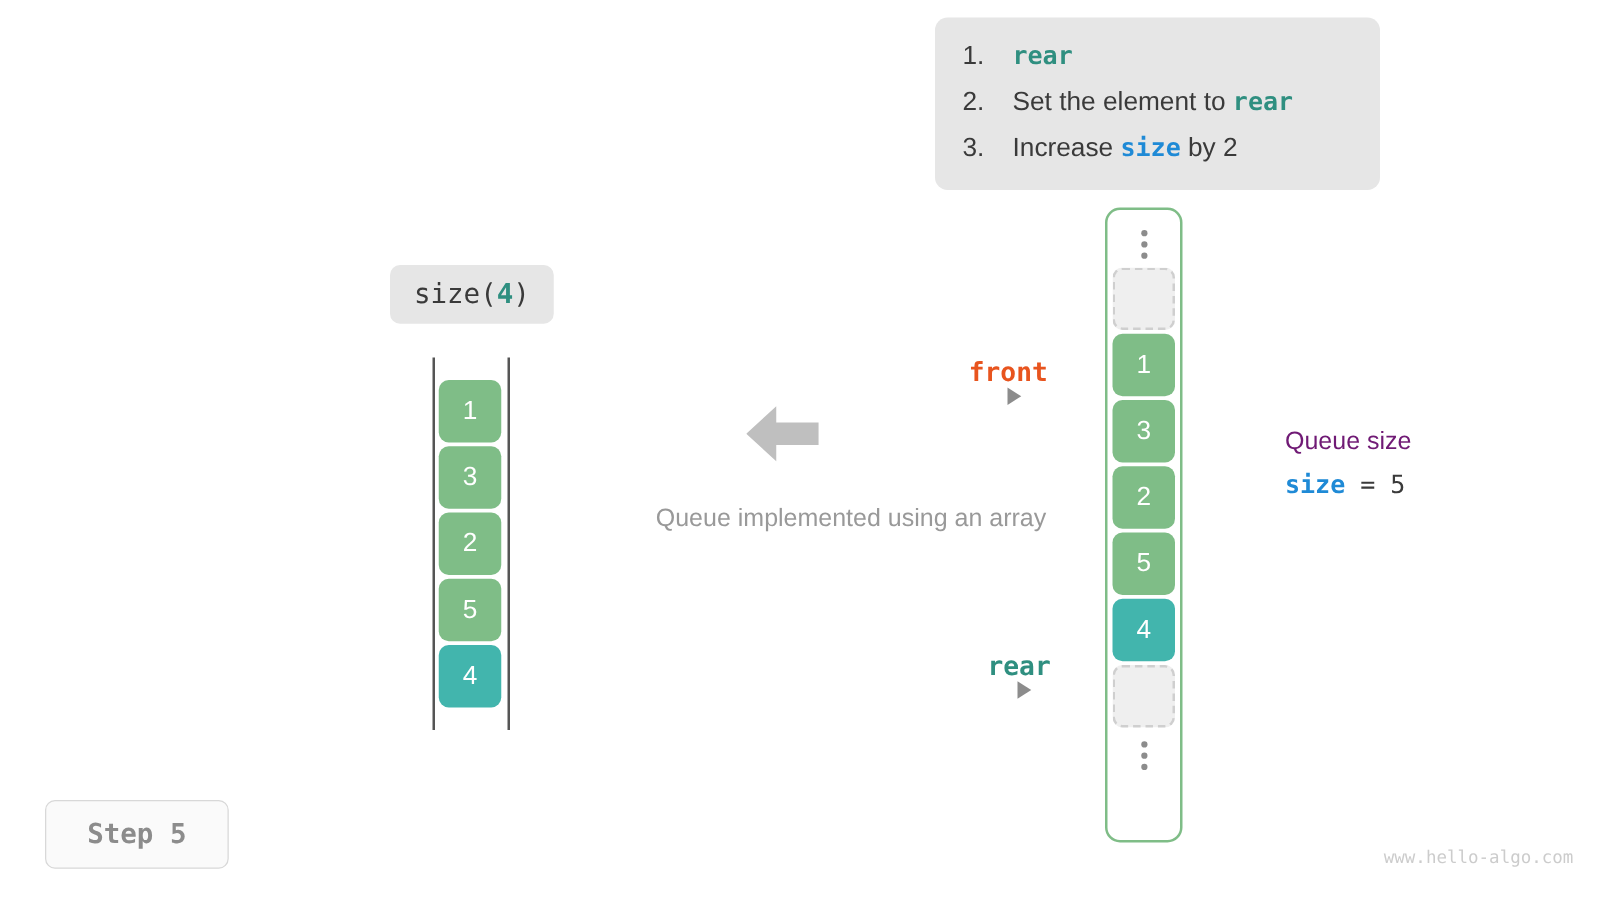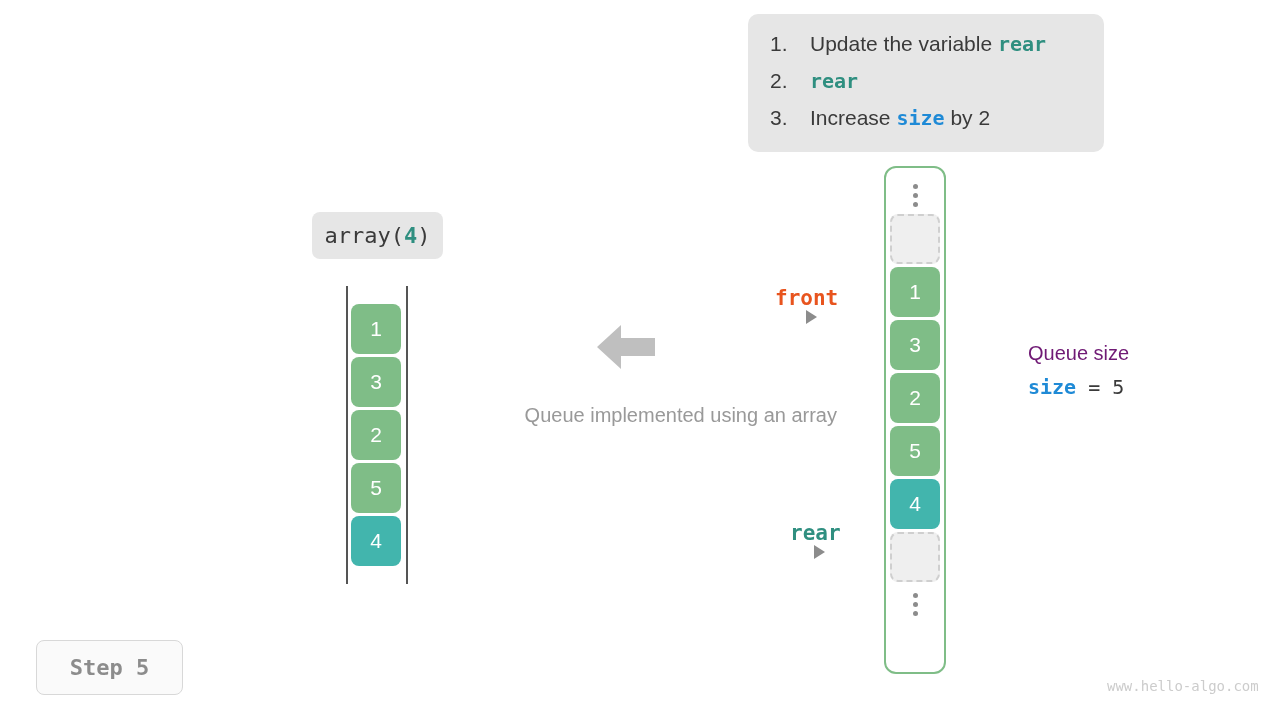--- a/index.html
+++ b/index.html
@@ -235,39 +235,39 @@
     color: #cccccc;
     margin-left: 37px;
   }
 </style>
 </head>
 <body>
 
 <div id="instruction-panel">
   <div class="instr-row">
     <span class="instr-num">1.</span>
-    <span class="instr-text">Update the variable </span>
       <span class="kw-teal">rear</span>
       <span class="instr-text"></span>
   </div>
   <div class="instr-row">
     <span class="instr-num">2.</span>
+    <span class="instr-text">Set the element to </span>
       <span class="kw-teal">rear</span>
       <span class="instr-text"></span>
   </div>
   <div class="instr-row">
     <span class="instr-num">3.</span>
     <span class="instr-text">Increase </span>
       <span class="kw-blue">size</span>
       <span class="instr-text"> by 2</span>
   </div>
 </div>
 
 <div id="push-pill">
-  <span>array(</span>
+  <span>size(</span>
     <span class="arg">4</span>
     <span>)</span>
 </div>
 
 <div id="left-array">
   <div class="rail left"></div>
   <div class="rail right"></div>
   <div class="cells">
     <div class="cell green">1</div>
     <div class="cell green">3</div>

